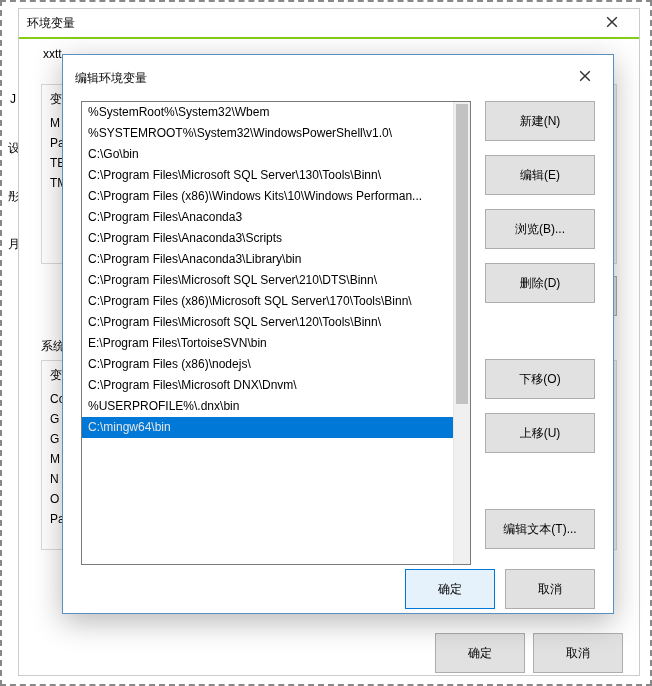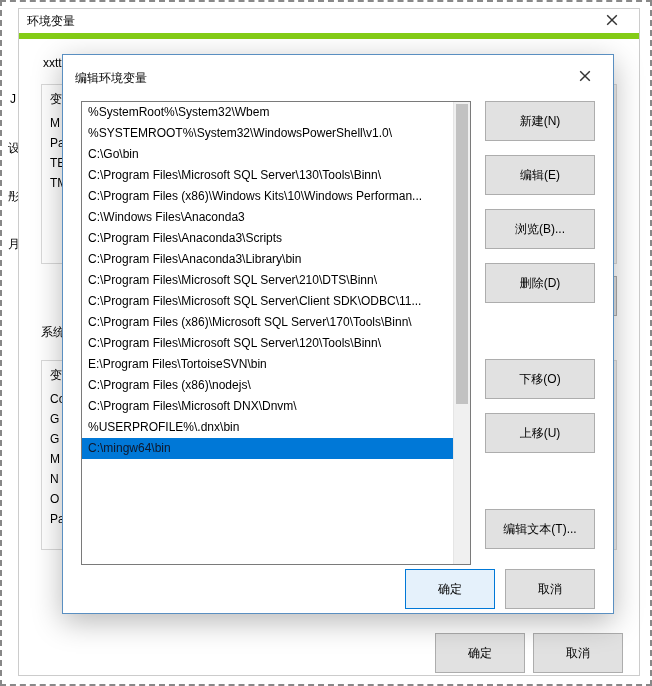--- a/index.html
+++ b/index.html
@@ -29,21 +29,21 @@
   .dlg1 {
     position: absolute;
     left: 16px; top: 6px; right: 10px; bottom: 8px;
     border: 1px solid #ccc;
     background: #fff;
     z-index: 1;
   }
   .dlg1-titlebar {
     height: 30px; line-height: 30px;
     padding: 0 8px;
-    border-bottom: 6px solid #84cc16;
+    border-bottom: 2px solid #84cc16;
     display: flex; justify-content: space-between; align-items: center;
   }
   .dlg1-title { font-size: 12px; }
   .dlg1-close {
     width: 38px; height: 22px;
     text-align: center; line-height: 22px;
     font-size: 14px; color: #333;
     cursor: pointer;
   }
   .dlg1-body {
@@ -136,21 +136,21 @@
     background: #c2c2c2; border-radius: 0;
   }
   .list-row {
     height: 21px; line-height: 21px;
     padding: 0 6px;
     white-space: nowrap; overflow: hidden; text-overflow: ellipsis;
     font-size: 12px;
     cursor: default;
   }
   .list-row.selected {
-    background: #0078d7; color: #0f172a;
+    background: #0078d7; color: #e5e5e5;
   }
   .side-buttons {
     flex: 0 0 110px;
     display: flex; flex-direction: column;
     gap: 14px;
   }
   .side-buttons .spacer { height: 28px; }
   .dlg2-footer {
     position: absolute; left: 0; right: 0; bottom: 0; height: 48px;
     display: flex; justify-content: flex-end; align-items: center;
@@ -183,38 +183,38 @@
   <div class="dlg1">
     <div class="dlg1-titlebar">
       <span class="dlg1-title">环境变量</span>
       <div class="dlg1-close">
         <svg class="xicon" viewBox="0 0 10 10">
             <path d="M1 1 L9 9 M9 1 L1 9" stroke="#333" stroke-width="1.2" fill="none"></path>
           </svg>
       </div>
     </div>
     <div class="dlg1-body">
-      <span class="back-label" style="left:24px; top:16px;">xxtt</span>
+      <span class="back-label" style="left:24px; top:7px;">xxtt</span>
       <div class="back-group back-group-user" style="top:44px;">
         <span class="back-col" style="left:8px;">变</span>
         <div class="back-rows" id="user-rows">
             <div>M</div>
             <div>Pa</div>
             <div>TE</div>
             <div>TM</div>
           </div>
         <div class="back-scroll-gutter"></div>
       </div>
       <div class="back-btn-row user" style="top:236px;">
         <button class="wbtn">新建(N)...</button>
         <button class="wbtn">编辑(E)...</button>
         <button class="wbtn">删除(D)</button>
       </div>
 
-      <span class="back-label" style="left:22px; top:284px;">系统</span>
+      <span class="back-label" style="left:22px; top:298px;">系统</span>
       <div class="back-group back-group-sys" style="top:320px;">
         <span class="back-col" style="left:8px;">变</span>
         <div class="back-rows" id="sys-rows">
             <div>Co</div>
             <div>G</div>
             <div>G</div>
             <div>M</div>
             <div>N</div>
             <div>O</div>
             <div>Pa</div>
@@ -239,25 +239,24 @@
     </div>
     <div class="dlg2-body">
       <div class="edit-wrap">
         <div class="listbox">
           <div class="listbox-inner" id="path-list-inner">
               <div class="list-row">%SystemRoot%\System32\Wbem</div>
               <div class="list-row">%SYSTEMROOT%\System32\WindowsPowerShell\v1.0\</div>
               <div class="list-row">C:\Go\bin</div>
               <div class="list-row">C:\Program Files\Microsoft SQL Server\130\Tools\Binn\</div>
               <div class="list-row">C:\Program Files (x86)\Windows Kits\10\Windows Performan...</div>
-              <div class="list-row">C:\Windows Files\Anaconda3</div>
+              <div class="list-row">C:\Program Files\Anaconda3</div>
               <div class="list-row">C:\Program Files\Anaconda3\Scripts</div>
               <div class="list-row">C:\Program Files\Anaconda3\Library\bin</div>
               <div class="list-row">C:\Program Files\Microsoft SQL Server\210\DTS\Binn\</div>
-              <div class="list-row">C:\Program Files\Microsoft SQL Server\Client SDK\ODBC\11...</div>
               <div class="list-row">C:\Program Files (x86)\Microsoft SQL Server\170\Tools\Binn\</div>
               <div class="list-row">C:\Program Files\Microsoft SQL Server\120\Tools\Binn\</div>
               <div class="list-row">E:\Program Files\TortoiseSVN\bin</div>
               <div class="list-row">C:\Program Files (x86)\nodejs\</div>
               <div class="list-row">C:\Program Files\Microsoft DNX\Dnvm\</div>
               <div class="list-row">%USERPROFILE%\.dnx\bin</div>
               <div class="list-row selected">C:\mingw64\bin</div>
             </div>
           <div class="listbox-scroll">
             <div class="list-thumb"></div>

